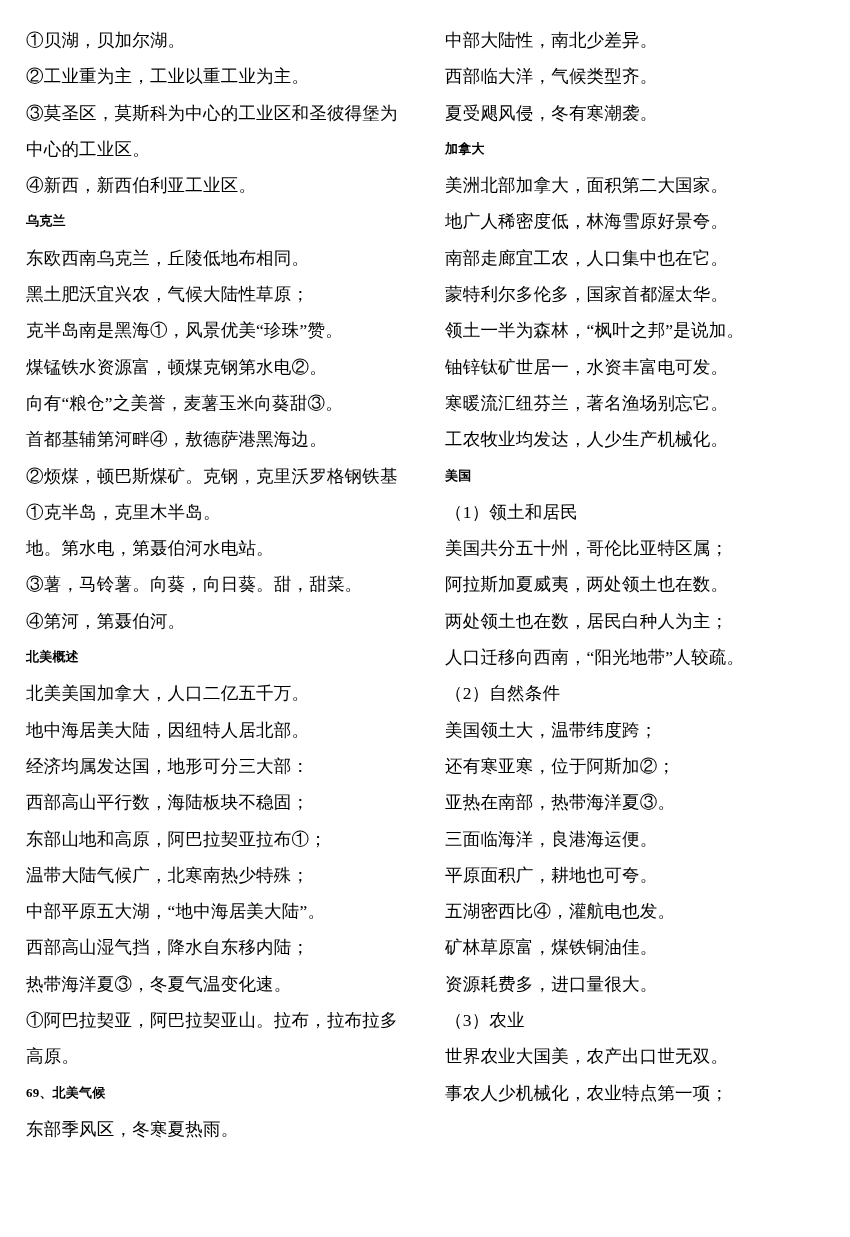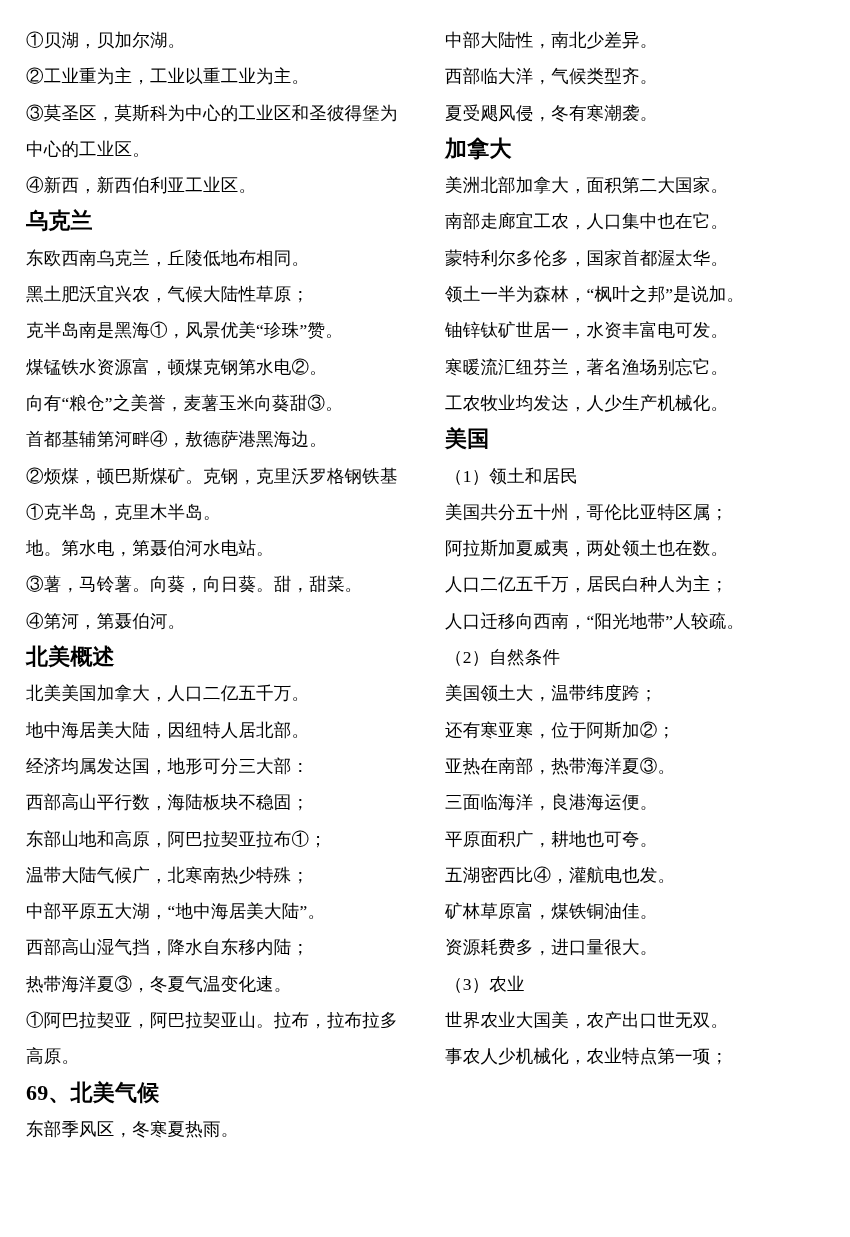--- a/index.html
+++ b/index.html
@@ -34,21 +34,21 @@
   }
   .line {
     font-size: 17.5px;
     line-height: 36.3px;
     letter-spacing: 0.2px;
     white-space: pre-wrap;
     word-break: break-all;
   }
   .heading {
     font-weight: bold;
-    font-size: 22px;
+    font-size: 13px;
     line-height: 36.3px;
     letter-spacing: 0.2px;
   }
 </style>
 </head>
 <body>
 
 <div class="page">
   <div class="columns">
     <div class="col" id="left-col">
@@ -83,31 +83,32 @@
         <div class="line">高原。</div>
         <div class="heading">69、北美气候</div>
         <div class="line">东部季风区，冬寒夏热雨。</div>
       </div>
     <div class="col" id="right-col">
         <div class="line">中部大陆性，南北少差异。</div>
         <div class="line">西部临大洋，气候类型齐。</div>
         <div class="line">夏受飓风侵，冬有寒潮袭。</div>
         <div class="heading">加拿大</div>
         <div class="line">美洲北部加拿大，面积第二大国家。</div>
+        <div class="line">地广人稀密度低，林海雪原好景夸。</div>
         <div class="line">南部走廊宜工农，人口集中也在它。</div>
         <div class="line">蒙特利尔多伦多，国家首都渥太华。</div>
         <div class="line">领土一半为森林，“枫叶之邦”是说加。</div>
         <div class="line">铀锌钛矿世居一，水资丰富电可发。</div>
         <div class="line">寒暖流汇纽芬兰，著名渔场别忘它。</div>
         <div class="line">工农牧业均发达，人少生产机械化。</div>
         <div class="heading">美国</div>
         <div class="line">（1）领土和居民</div>
         <div class="line">美国共分五十州，哥伦比亚特区属；</div>
         <div class="line">阿拉斯加夏威夷，两处领土也在数。</div>
-        <div class="line">人口二亿五千万，居民白种人为主；</div>
+        <div class="line">两处领土也在数，居民白种人为主；</div>
         <div class="line">人口迁移向西南，“阳光地带”人较疏。</div>
         <div class="line">（2）自然条件</div>
         <div class="line">美国领土大，温带纬度跨；</div>
         <div class="line">还有寒亚寒，位于阿斯加②；</div>
         <div class="line">亚热在南部，热带海洋夏③。</div>
         <div class="line">三面临海洋，良港海运便。</div>
         <div class="line">平原面积广，耕地也可夸。</div>
         <div class="line">五湖密西比④，灌航电也发。</div>
         <div class="line">矿林草原富，煤铁铜油佳。</div>
         <div class="line">资源耗费多，进口量很大。</div>

